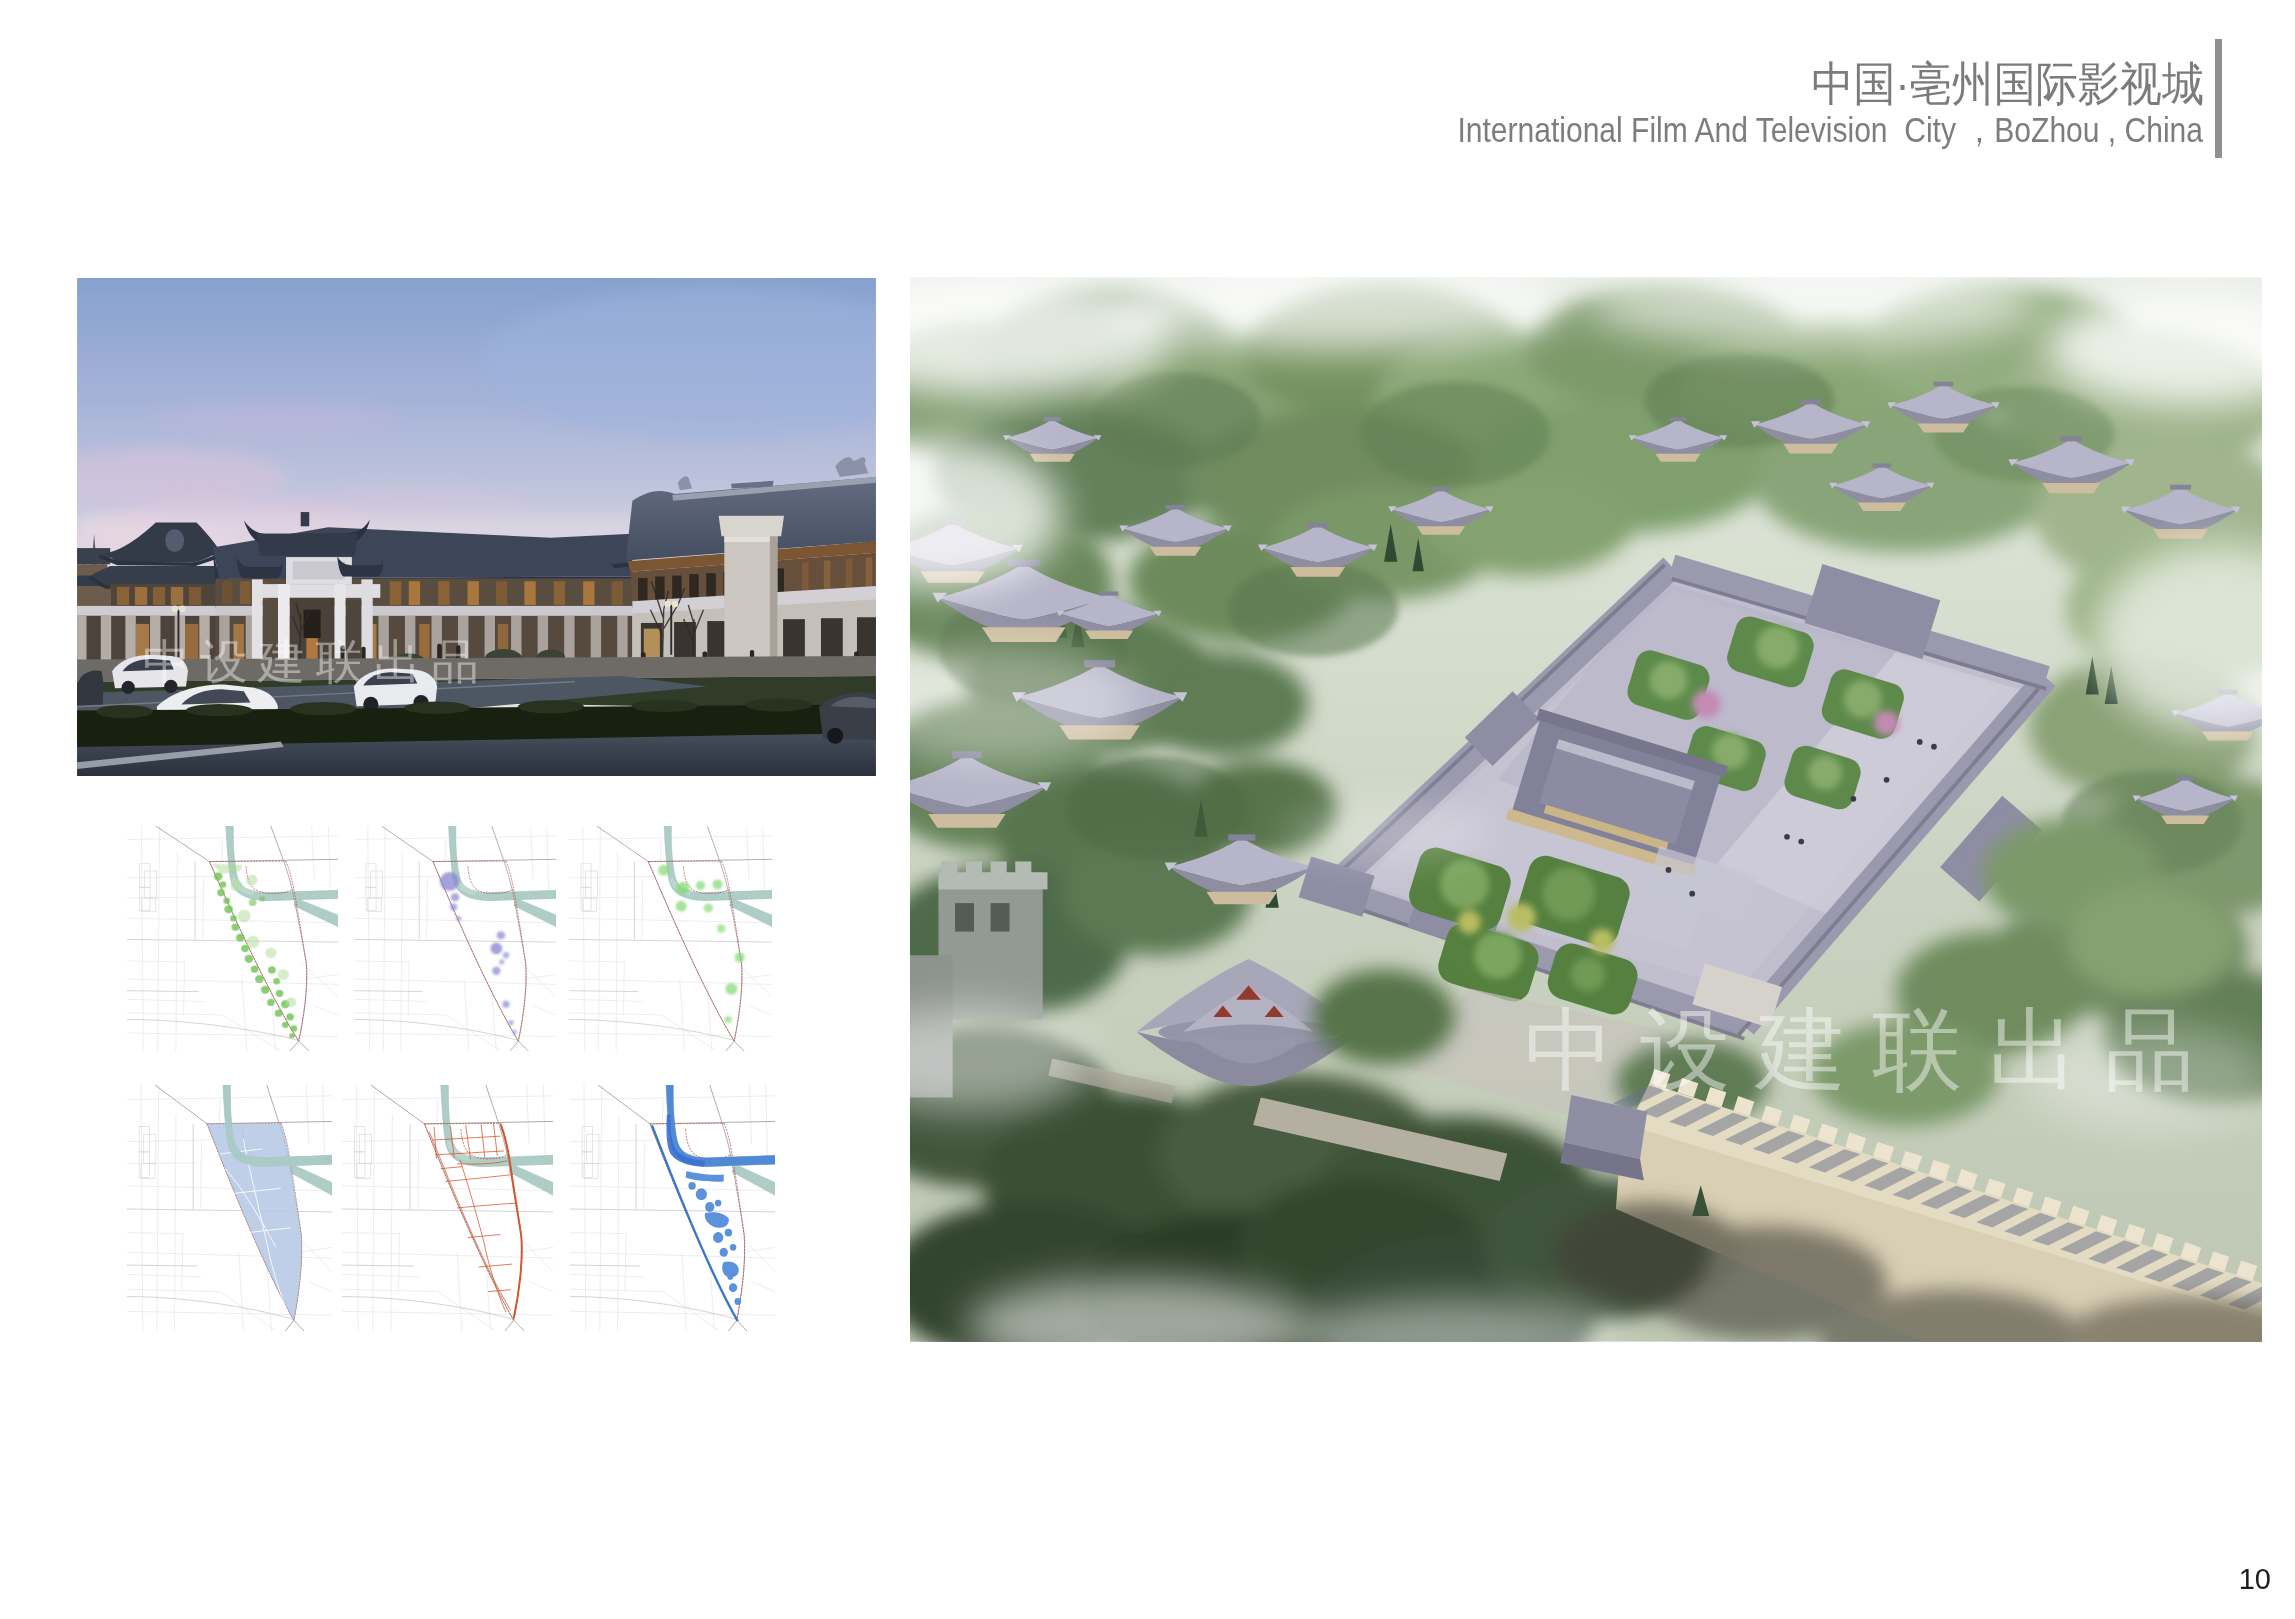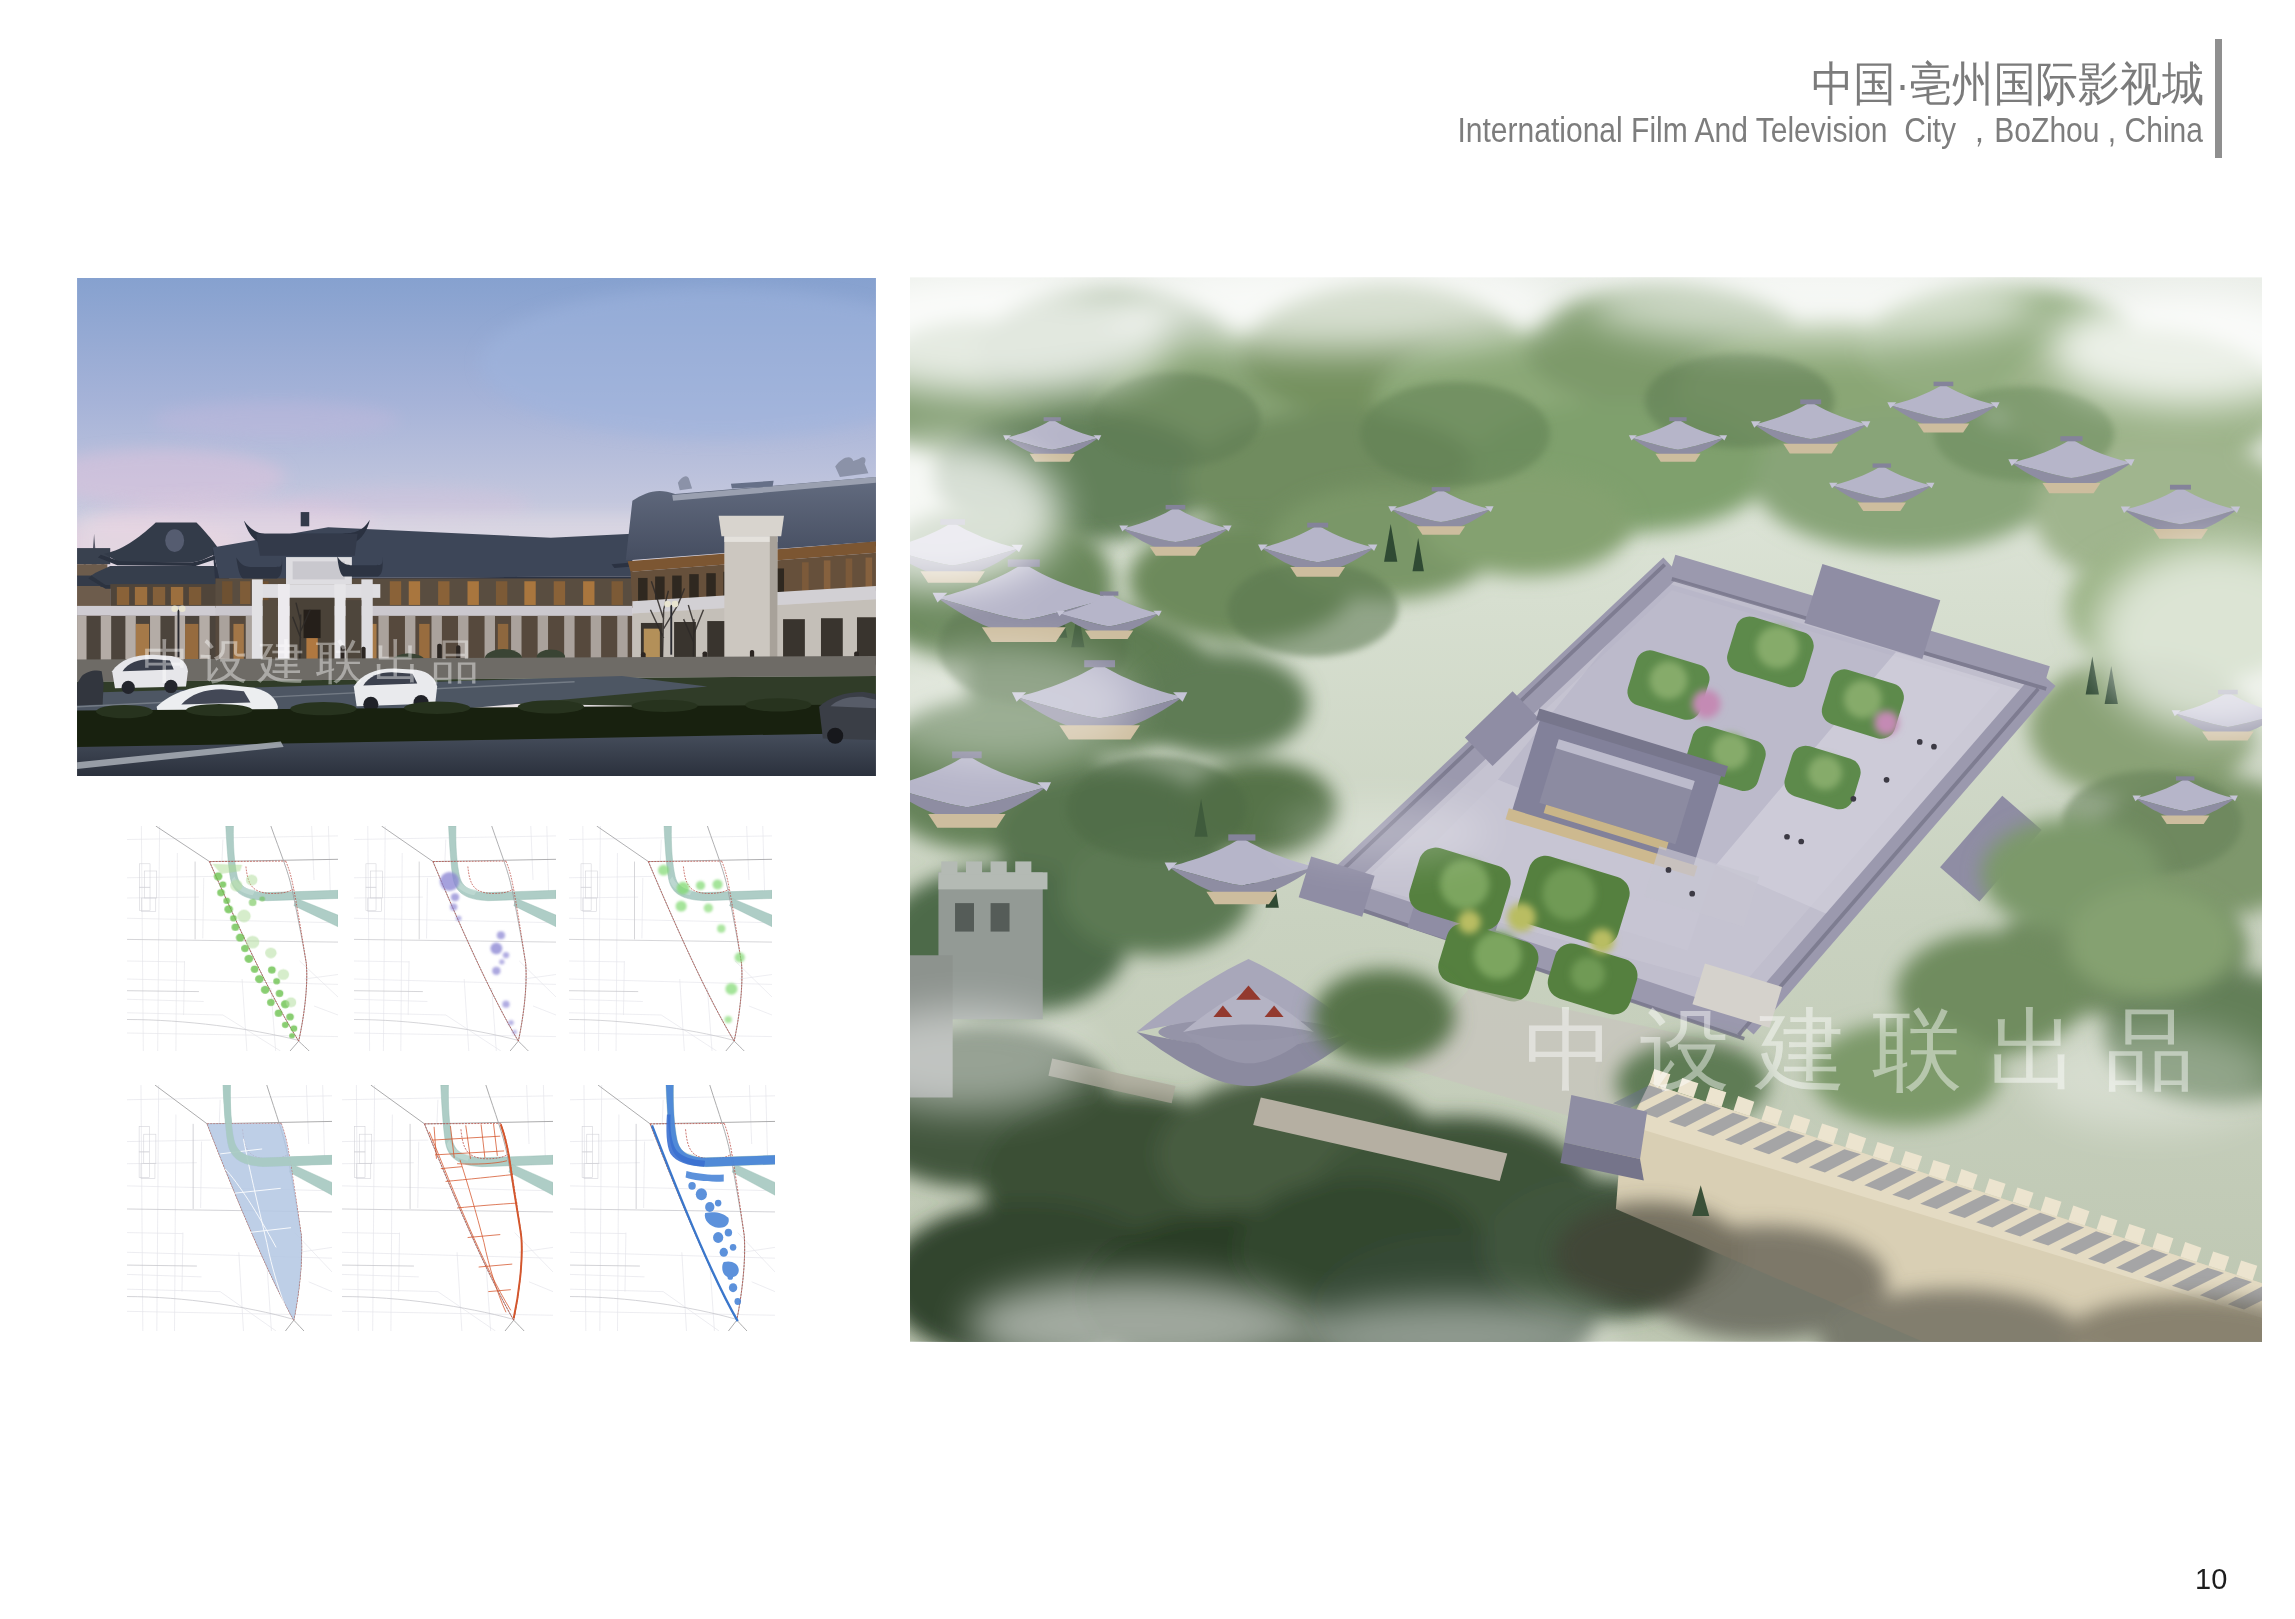--- a/index.html
+++ b/index.html
@@ -831,14 +831,14 @@
       <circle cx="340" cy="300" r="8"></circle>
   <circle cx="330" cy="340" r="9"></circle>
       <circle cx="350" cy="330" r="7"></circle>
   <path d="M330,360 C346,356 360,362 362,374 C364,386 352,394 338,390 C326,386 324,368 330,360 Z"></path>
   <circle cx="350" cy="412" r="9"></circle>
       <circle cx="360" cy="440" r="7"></circle>
   <circle cx="344" cy="390" r="6"></circle>
 </g>
 </svg>
 
-<div class="abs" style="left:2195px;top:1563px;width:76px;text-align:left;font-size:29px;color:#1d1d1d;">10</div>
+<div class="abs" style="left:2195px;top:1563px;width:76px;text-align:right;font-size:29px;color:#1d1d1d;">10</div>
 
 
 </body></html>

